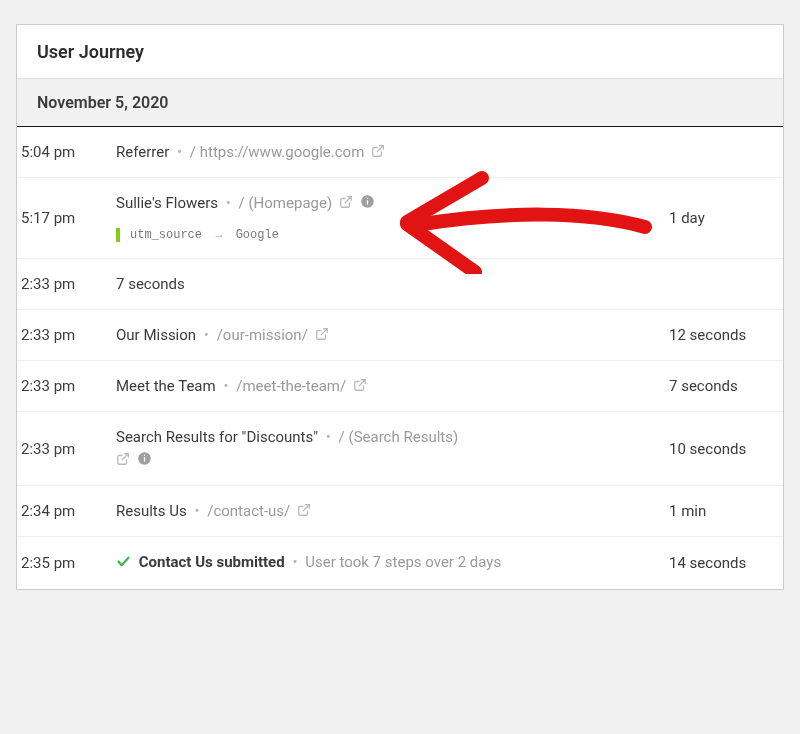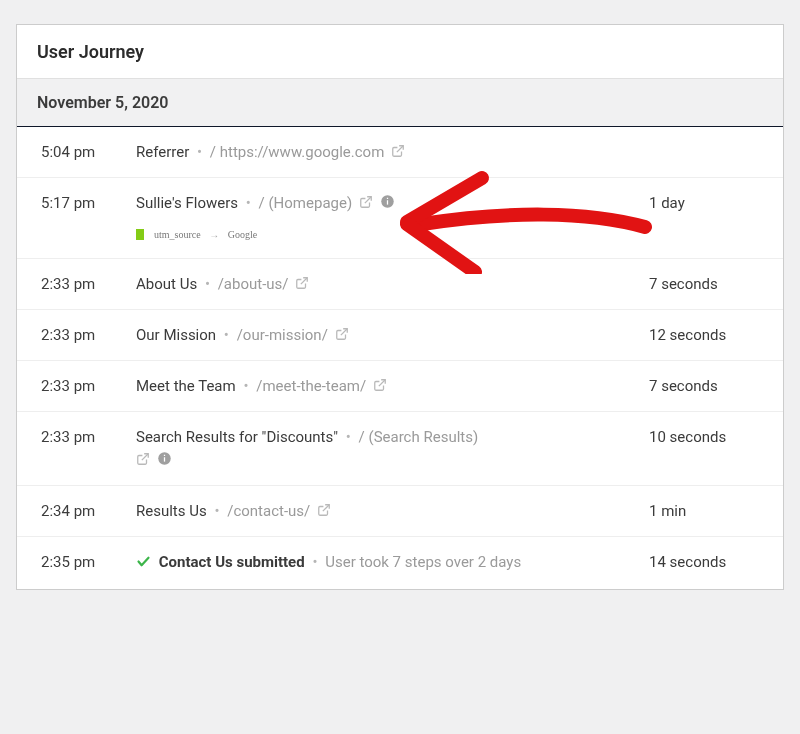--- a/index.html
+++ b/index.html
@@ -25,22 +25,22 @@
     .date-header {
       background: #f1f1f2;
       padding: 14px 20px;
       font-weight: 600;
       font-size: 16px;
       color: #3b3b3b;
       border-bottom: 1px solid #0f172a;
     }
     .row {
       display: flex;
-      align-items: flex-start;
-      padding: 16px 24px;
+      align-items: center;
+      padding: 16px 4px;
       border-bottom: 1px solid #eeeeee;
       font-size: 15px;
     }
     .row:last-child { border-bottom: none; }
     .col-time {
       width: 95px;
       flex-shrink: 0;
       color: #3d3d3d;
     }
     .col-event {
@@ -68,24 +68,24 @@
       width: 14px; height: 14px;
     }
     .ext-icon svg { width: 14px; height: 14px; }
     .info-icon svg { width: 15px; height: 15px; }
     .bold { font-weight: 700; color: #3b3b3b; }
     .utm-wrap {
       margin-top: 12px;
     }
     .utm-bar {
       display: inline-block;
-      border-left: 8px solid #84cc16;
+      border-left: 4px solid #84cc16;
       padding: 0px 0 0px 10px;
-      font-family: Liberation Serif, serif;
-      font-size: 10px;
+      font-family: Liberation Mono, monospace;
+      font-size: 12px;
       color: #787878;
     }
     .utm-arrow { color: #a8a8a8; margin: 0 6px; }
     .check-icon { display:inline-block; vertical-align: -2px; margin-right: 4px; }
     .check-icon svg { width: 15px; height: 15px; }
     .footer-note { color: #9a9a9a; }
     .arrow-overlay {
       position: relative;
     }
     .red-arrow {
@@ -157,32 +157,20 @@
     <svg class="red-arrow" viewBox="0 0 280 110">
       <path d="M 258 63 C 200 47, 120 47, 35 60" stroke="#e11313" stroke-width="14" fill="none" stroke-linecap="round"></path>
       <path d="M 95 14 L 20 58" stroke="#e11313" stroke-width="14" fill="none" stroke-linecap="round"></path>
       <path d="M 88 108 L 20 60" stroke="#e11313" stroke-width="14" fill="none" stroke-linecap="round"></path>
     </svg>
   </div>
 
 
   <div class="row">
     <div class="col-time">2:33 pm</div>
-    <div class="col-event">
-      <span class="event-title">About Us</span>
-      <span class="bullet">•</span>
-      <span class="path">/about-us/</span>
-      <span class="ext-icon">
-        <svg viewBox="0 0 24 24" fill="none" stroke="#b9b9b9" stroke-width="2.2">
-            <path d="M14 3h7v7"></path>
-            <path d="M10 14L21 3"></path>
-            <path d="M18 13v6a2 2 0 0 1-2 2H5a2 2 0 0 1-2-2V8a2 2 0 0 1 2-2h6"></path>
-          </svg>
-      </span>
-    </div>
     <div class="col-duration">7 seconds</div>
   </div>
 
   <div class="row">
     <div class="col-time">2:33 pm</div>
     <div class="col-event">
       <span class="event-title">Our Mission</span>
       <span class="bullet">•</span>
       <span class="path">/our-mission/</span>
       <span class="ext-icon">

